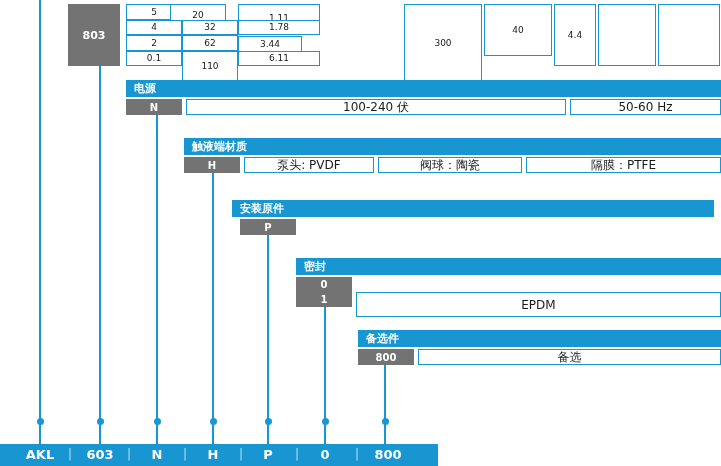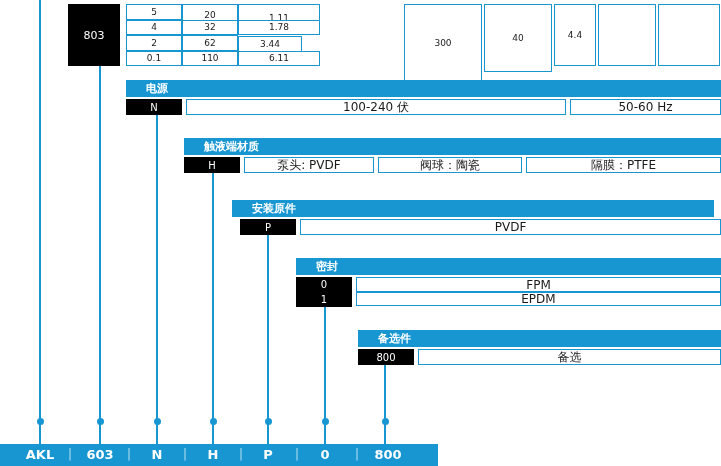--- a/index.html
+++ b/index.html
@@ -4,32 +4,32 @@
 <style>
   * { margin:0; padding:0; box-sizing:border-box; }
   html,body { background:#ffffff; }
   body { font-family:"DejaVu Sans","Liberation Sans",sans-serif; }
   .screen {
     position:relative; width:721px; height:466px; background:#ffffff; overflow:hidden;
   }
   .vline { position:absolute; width:2px; background:#1796d2; z-index:0; }
   .dot { position:absolute; width:7px; height:7px; border-radius:50%; background:#1796d2; z-index:2; }
   .bluebox {
-    position:absolute; background:#000000; color:#ffffff; font-weight:normal;
+    position:absolute; background:#737373; color:#ffffff; font-weight:bold;
     display:flex; align-items:center; justify-content:center; font-size:10px; z-index:1;
   }
   .cell {
     position:absolute; background:#ffffff; border:1px solid #1796d2;
     display:flex; align-items:center; justify-content:center;
     font-size:12px; color:#1a1a1a; z-index:1;
   }
   .cell.small { font-size:9px; }
   .header {
     position:absolute; height:17px; background:#1796d2; color:#ffffff; font-weight:bold;
-    font-size:11px; display:flex; align-items:center; padding-left:20px; z-index:1;
+    font-size:11px; display:flex; align-items:center; padding-left:8px; z-index:1;
   }
   .bottombar {
     position:absolute; left:0; top:444px; width:438px; height:22px;
     background:#1796d2; z-index:3;
   }
   .seg {
     position:absolute; top:0; height:22px; line-height:22px; color:#ffffff;
     font-weight:bold; font-size:13px; transform:translateX(-50%); white-space:nowrap;
   }
   .sep {
@@ -54,61 +54,59 @@
   <div class="dot" style="left:96.5px;top:418px"></div>
   <div class="dot" style="left:153.5px;top:418px"></div>
   <div class="dot" style="left:209.5px;top:418px"></div>
   <div class="dot" style="left:264.5px;top:418px"></div>
   <div class="dot" style="left:321.5px;top:418px"></div>
   <div class="dot" style="left:381.5px;top:418px"></div>
 
   <div class="bluebox" style="left:68px;top:4px;width:52px;height:62px;font-size:11px">803</div>
 
   <div class="cell small" style="left:126px;top:4px;width:56px;height:15.5px">5</div>
-  <div class="cell small" style="left:182px;top:4px;width:56px;height:22px">20</div>
+  <div class="cell small" style="left:170px;top:4px;width:56px;height:22px">20</div>
   <div class="cell small" style="left:238px;top:4px;width:82px;height:27px">1.11</div>
 
   <div class="cell small" style="left:126px;top:19.5px;width:56px;height:15.5px">4</div>
   <div class="cell small" style="left:182px;top:19.5px;width:56px;height:15.5px">32</div>
   <div class="cell small" style="left:238px;top:19.5px;width:82px;height:15.5px">1.78</div>
 
   <div class="cell small" style="left:126px;top:35px;width:56px;height:15.5px">2</div>
   <div class="cell small" style="left:182px;top:35px;width:56px;height:15.5px">62</div>
   <div class="cell small" style="left:238px;top:36px;width:64px;height:15.5px">3.44</div>
 
   <div class="cell small" style="left:126px;top:50.5px;width:56px;height:15.5px">0.1</div>
-  <div class="cell small" style="left:182px;top:50.5px;width:56px;height:15px">110</div>
+  <div class="cell small" style="left:182px;top:50.5px;width:56px;height:30px">110</div>
   <div class="cell small" style="left:238px;top:50.5px;width:82px;height:15.5px">6.11</div>
 
   <div class="cell small" style="left:404px;top:4px;width:78px;height:78px">300</div>
-  <div class="cell small" style="left:484px;top:4px;width:68px;height:68px">40</div>
+  <div class="cell small" style="left:484px;top:4px;width:68px;height:52px">40</div>
   <div class="cell small" style="left:554px;top:4px;width:42px;height:62px">4.4</div>
   <div class="cell small" style="left:598px;top:4px;width:58px;height:62px"></div>
   <div class="cell small" style="left:658px;top:4px;width:62px;height:62px"></div>
 
   <div class="header" style="left:126px;top:80px;width:595px">电源</div>
   <div class="bluebox" style="left:126px;top:99px;width:56px;height:16px">N</div>
   <div class="cell" style="left:186px;top:99px;width:380px;height:16px">100-240 伏</div>
   <div class="cell" style="left:570px;top:99px;width:151px;height:16px">50-60 Hz</div>
 
   <div class="header" style="left:184px;top:138px;width:537px">触液端材质</div>
   <div class="bluebox" style="left:184px;top:157px;width:56px;height:16px">H</div>
   <div class="cell" style="left:244px;top:157px;width:130px;height:16px">泵头: PVDF</div>
   <div class="cell" style="left:526px;top:157px;width:195px;height:16px">隔膜：PTFE</div>
   <div class="cell" style="left:378px;top:157px;width:144px;height:16px">阀球：陶瓷</div>
 
   <div class="header" style="left:232px;top:200px;width:482px">安装原件</div>
   <div class="bluebox" style="left:240px;top:219px;width:56px;height:16px">P</div>
-  <div class="cell" style="left:300px;top:219px;width:421px;height:16px">PVDF</div>
 
   <div class="header" style="left:296px;top:258px;width:425px">密封</div>
   <div class="bluebox" style="left:296px;top:277px;width:56px;height:15px">0</div>
-  <div class="cell" style="left:356px;top:277px;width:365px;height:15px">FPM</div>
   <div class="bluebox" style="left:296px;top:292px;width:56px;height:15px">1</div>
-  <div class="cell" style="left:356px;top:292px;width:365px;height:14px">EPDM</div>
+  <div class="cell" style="left:356px;top:292px;width:365px;height:25px">EPDM</div>
 
   <div class="header" style="left:358px;top:330px;width:363px">备选件</div>
   <div class="bluebox" style="left:358px;top:349px;width:56px;height:16px">800</div>
   <div class="cell" style="left:418px;top:349px;width:303px;height:16px">备选</div>
 
   <div class="bottombar">
     <span class="seg" style="left:40px">AKL</span>
     <span class="sep" style="left:70px">|</span>
     <span class="seg" style="left:100px">603</span>
     <span class="sep" style="left:129px">|</span>

